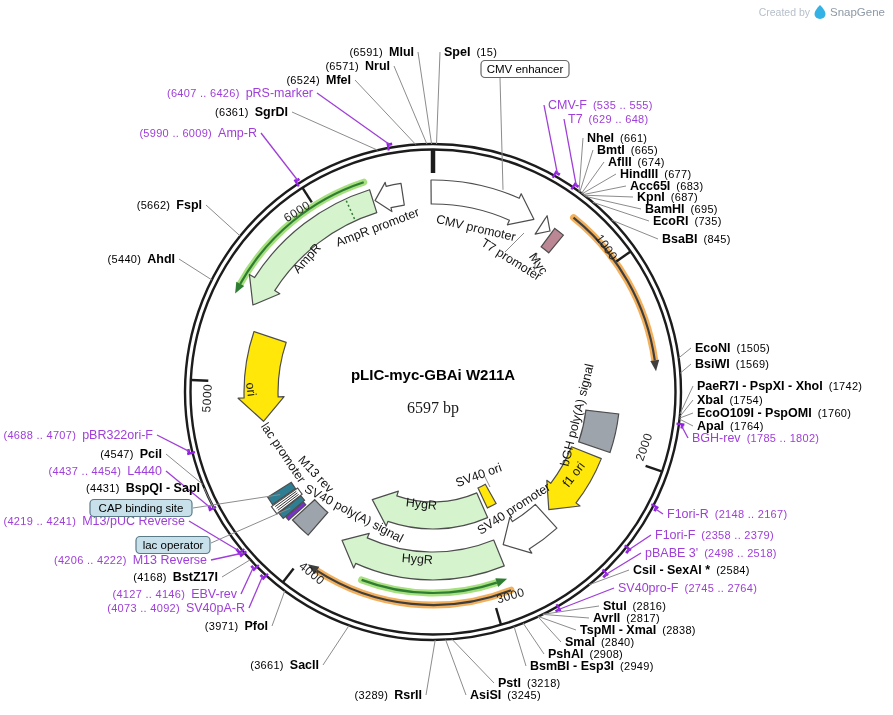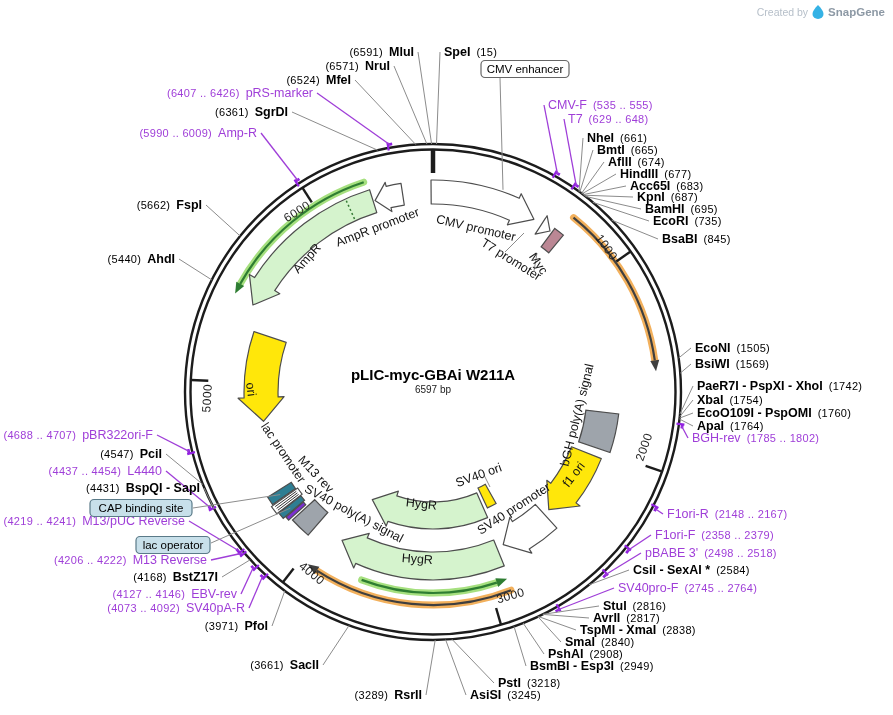--- a/index.html
+++ b/index.html
@@ -9,24 +9,24 @@
   #map text{font-family:"Liberation Sans","DejaVu Sans",sans-serif;}
   #map .nm{font-weight:bold;font-size:12.5px;fill:#000;}
   #map .ps{font-weight:normal;font-size:11px;fill:#000;letter-spacing:.3px;}
   #map text.purple .nm{fill:#9F3ED8;font-weight:normal;font-size:12.5px;}
   #map text.purple .ps{fill:#9F3ED8;}
   #map .inner-lbl{font-size:12.5px;fill:#141414;}
   #map .tick-lbl{font-size:12px;fill:#1c1c1c;letter-spacing:.5px;}
   #map .boxlbl{font-size:11.5px;fill:#000;}
   #title-block{position:absolute;left:303px;top:366px;width:260px;text-align:center;}
   #title-block .t1{font-weight:bold;font-size:15px;color:#000;}
-  #title-block .t2{font-size:10px;color:#1a1a1a;margin-top:1px;}
+  #title-block .t2{font-size:16px;color:#1a1a1a;margin-top:16px;font-family:Liberation Serif, serif;}
   #watermark{position:absolute;top:5px;right:8px;display:flex;align-items:center;gap:4px;justify-content:center;}
   #watermark .wm1{font-size:10.5px;color:#b6bfc9;}
-  #watermark .wm2{font-size:11.5px;color:#8d99a5;font-weight:bold;}
+  #watermark .wm2{font-size:11.5px;color:#8d99a5;font-weight:normal;}
 </style>
 </head>
 <body>
 
 <div id="stage">
   <svg id="map" width="893" height="715" viewBox="0 0 893 715">
       <path d="M 573.5 217.6 A 224 224 0 0 1 654.8 360.4" fill="none" stroke="#f2b05c" stroke-width="7" stroke-linecap="round"></path>
       <path d="M 573.5 217.6 A 224 224 0 0 1 654.8 360.4" fill="none" stroke="#3f3f3f" stroke-width="2.2"></path>
       <polygon points="656.0 371.3 659.2 359.7 650.3 361.0" fill="#3f3f3f"></polygon>
       <path d="M 361.6 579.9 A 201 201 0 0 0 496.8 582.6" fill="none" stroke="#a6e07f" stroke-width="7" stroke-linecap="round"></path>

